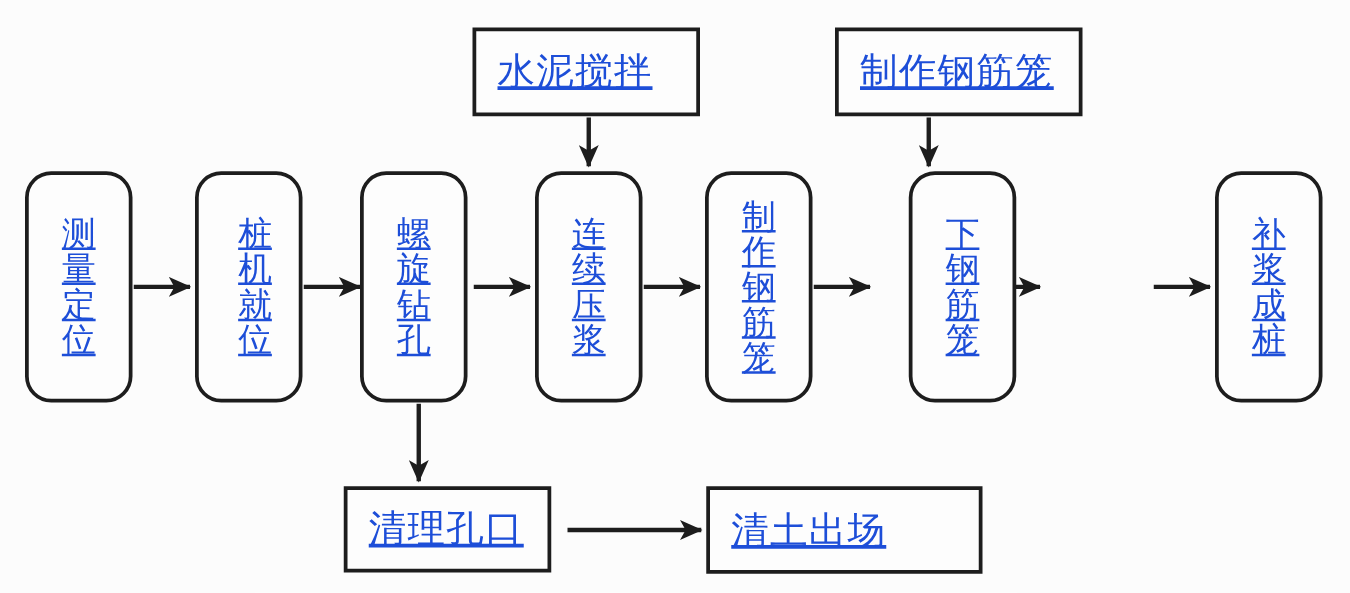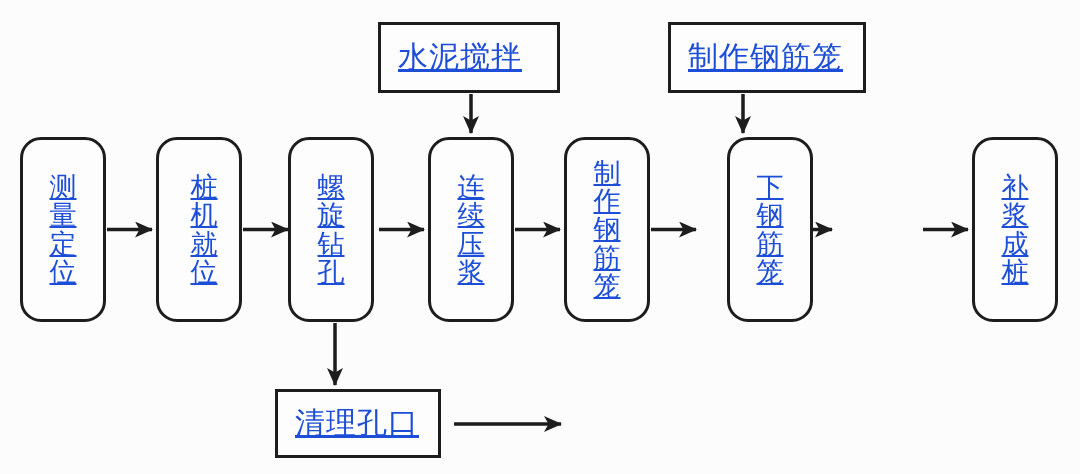--- a/index.html
+++ b/index.html
@@ -117,14 +117,17 @@
   <div class="box vbox vb-5">
     <span class="vtext">下钢筋笼</span>
   </div>
   <div class="box vbox vb-7">
     <span class="vtext">补浆成桩</span>
   </div>
 
   <div class="box hbox box-clean-hole">
     <span class="htext">清理孔口</span>
   </div>
+  <div class="box hbox box-soil-out">
+    <span class="htext">清土出场</span>
+  </div>
 
 </div>
 
 </body></html>

